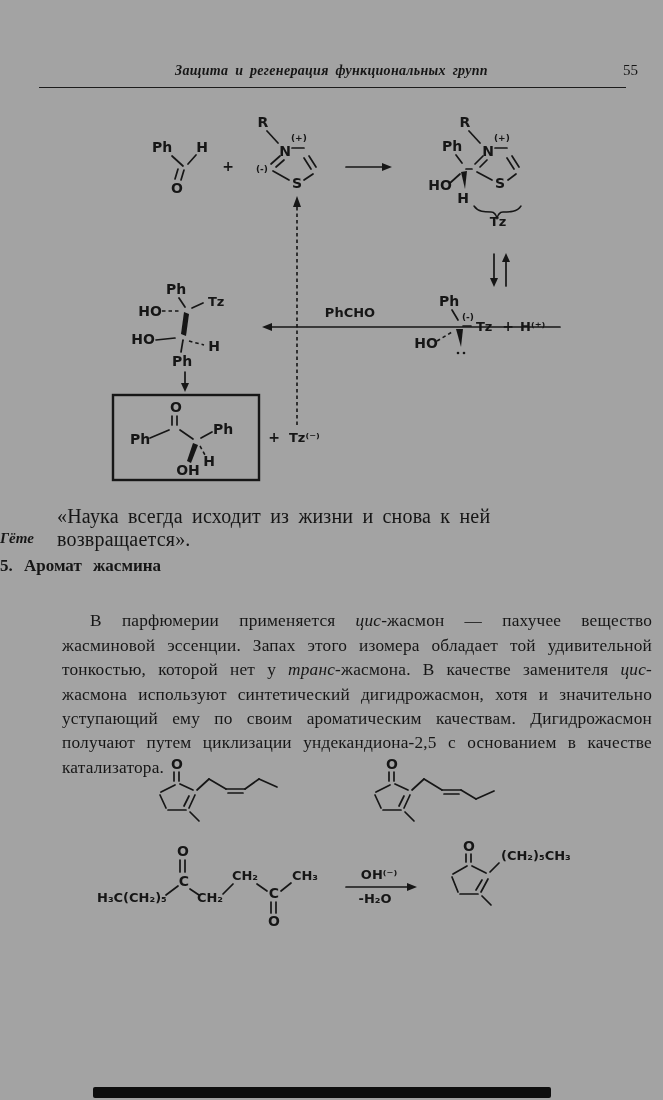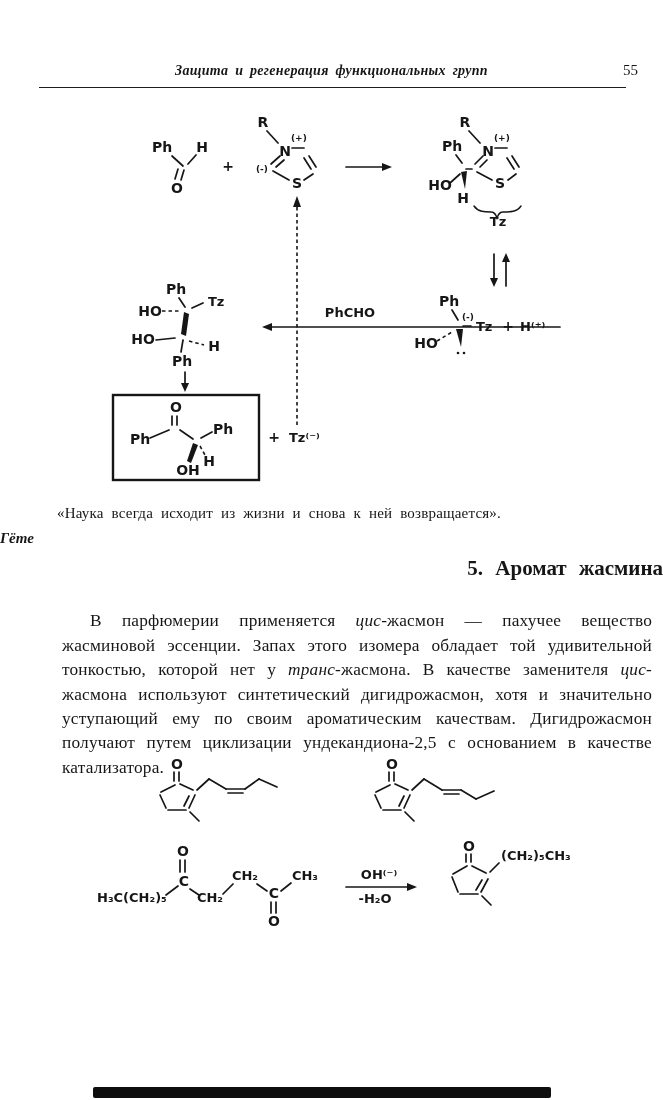--- a/index.html
+++ b/index.html
@@ -1,18 +1,18 @@
 <!DOCTYPE html>
 <html><head>
 <meta charset="utf-8">
 <style>
   html,body { margin:0; padding:0; background:#d8d6d0; }
   .page {
     position:relative; width:663px; height:1100px; margin:0 auto;
-    background:#ffffff; color:#161616; overflow:hidden;
+    background:#a3a3a3; color:#161616; overflow:hidden;
     font-family:"Liberation Serif", serif;
   }
   
   .running-head-title {
     position:absolute; top:63px; left:0; right:0; text-align:center;
     font-style:italic; font-weight:bold; font-size:14px; letter-spacing:.3px; word-spacing:3px;
   }
   .page-number { position:absolute; top:62px; left:598px; font-size:15px;margin-left:25px; }
   .head-rule { position:absolute; top:87px; left:39px; width:587px; border-top:1.7px solid #1c1c1c; }
 
@@ -24,29 +24,29 @@
   .wedge, .ahead { fill:#161616; stroke:none; }
   .cl { font:bold 14px "DejaVu Sans", sans-serif; fill:#161616; }
   .cm { font:bold 13px "DejaVu Sans", sans-serif; fill:#161616; }
   .cs { font:bold 9px "DejaVu Sans", sans-serif; fill:#161616; }
   .mid { text-anchor:middle; }
   .product-box { fill:none; stroke:#161616; stroke-width:2.4; }
 
   
   .epigraph {
     position:absolute; top:505px; left:57px; width:540px;
-    font-size:15px; word-spacing:4px; letter-spacing:.2px;
+    font-size:20px; word-spacing:4px; letter-spacing:.2px;
   }
   .attribution {
     position:absolute; top:530px; left:0; right:52px; text-align:left;
     font-style:italic; font-weight:bold; font-size:15px;
   }
   .section-heading {
-    position:absolute; top:556px; left:0; right:0; text-align:right;
-    font-weight:bold; font-size:21px; word-spacing:7px;
+    position:absolute; top:556px; left:0; right:0; text-align:left;
+    font-weight:bold; font-size:17px; word-spacing:7px;
   }
   .para {
     position:absolute; left:38px; width:590px;
     font-size:17.3px; line-height:24.4px; text-align:justify;
     text-indent:28px; letter-spacing:.2px; word-spacing:1.5px;
   }
   .para1 { top:592px;margin-left:24px; }
   .para2 { top:929px; }
   .it { font-style:italic; }
 

